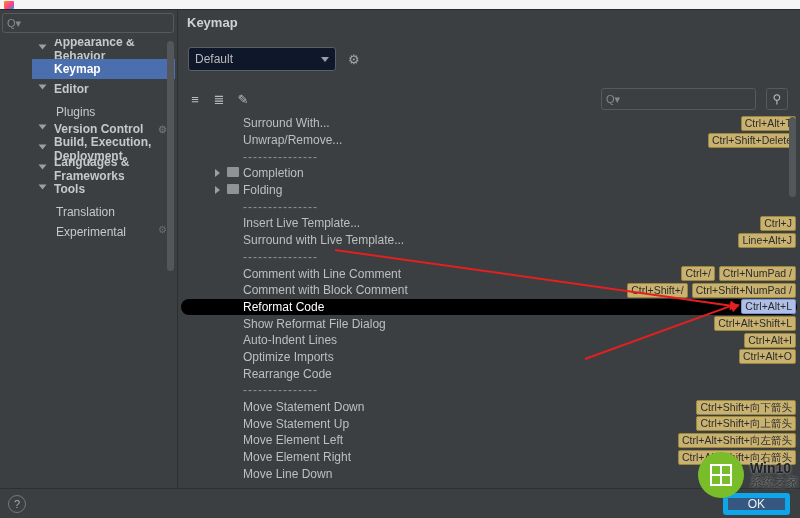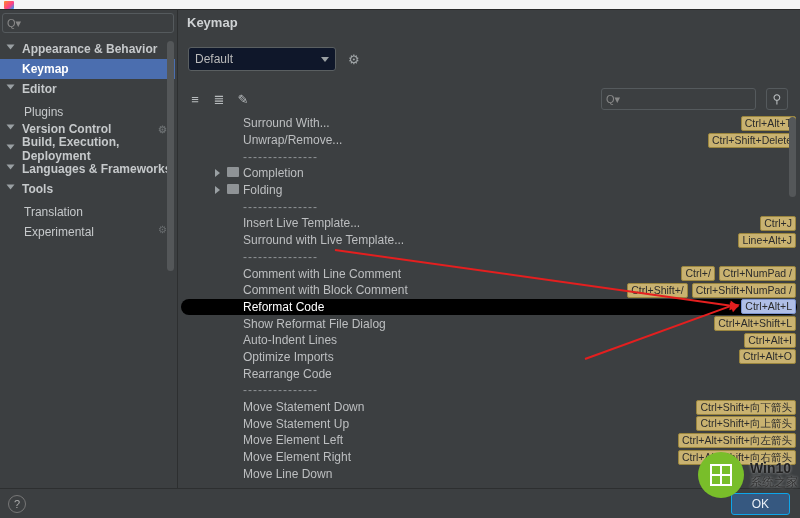--- a/index.html
+++ b/index.html
@@ -5,21 +5,21 @@
   * { box-sizing: border-box; margin: 0; padding: 0; }
   html, body { width: 800px; height: 518px; overflow: hidden; font-family: "Segoe UI", Arial, sans-serif; font-size: 12px; background: #3c3f41; color: #bbbbbb; }
   .titlebar { height: 9px; background: #f5f5f5; display:flex; align-items:center; padding:0 4px; gap:4px; }
   .titlebar .ic { width:10px; height:8px; background:linear-gradient(135deg,#fd8a2c,#ff3e86 60%,#0fa4ff); border-radius:1px;}
   .container { position:absolute; top:9px; left:0; width:800px; height:509px; background:#3c3f41; }
   .rule { position:absolute; left:0; right:0; top:0; height:1px; background:#2b2b2b; }
   .top-search { position:absolute; left:2px; top:4px; width:172px; height:20px; border:1px solid #555a5d; border-radius:3px; display:flex; align-items:center; padding:0 4px; }
   .top-search .mag { color:#888; font-size:11px; }
   .vline { position:absolute; left:177px; top:0; bottom:0; width:1px; background:#2d2f30; }
   .page-title { position:absolute; left:187px; top:6px; font-weight:bold; color:#cfd2d4; font-size:13px; }
-  .sidebar { position:absolute; left:0; top:30px; width:175px; bottom:14px; overflow:hidden; }
+  .sidebar { position:absolute; left:0; top:30px; width:175px; bottom:14px; overflow:hidden;padding-left:32px; }
   .side-item { height:20px; display:flex; align-items:center; padding-left:22px; position:relative; color:#c6c9cb; cursor:default; }
   .side-item.bold { font-weight:bold; }
   .side-item .arrow { position:absolute; left:8px; top:4px; width:0;height:0;border-top:4px solid transparent;border-bottom:4px solid transparent;border-left:5px solid #9aa0a3; transform:rotate(90deg);}
   .side-item.selected { background:#4b6eaf; color:#fff; }
   .side-item.sub { padding-left:24px; font-weight:normal;align-items:flex-end; }
   .side-item .gear { position:absolute; right:8px; top:5px; color:#6a6e70; font-size:10px; }
   .side-scroll { position:absolute; right:1px; top:2px; width:7px; height:230px; background:#545759; border-radius:4px; }
 
   .main-area { position:absolute; left:178px; top:30px; right:0; bottom:30px; }
   .profile-row { position:absolute; left:10px; top:8px; display:flex; align-items:center; gap:12px; }
@@ -42,21 +42,21 @@
   .row .dash { color:#8f9396; letter-spacing:1px; }
   .row.highlight { background:#000000; color:#fff;border-radius:8px; }
   .short { position:absolute; right:1px; height:15px; display:flex; gap:4px; align-items:center; }
   .pill { background:#c9b270; border:1px solid #9b863e; color:#2c2c2c; font-size:10.5px; padding:0 3px; border-radius:2px; line-height:13px; white-space:nowrap; }
   .pill.sel { background:#b0bfe6; border-color:#7c93cf; }
 
   .footer { position:absolute; left:0; bottom:0; right:0; height:30px; background:#3c3f41; border-top:1px solid #2d2f30; display:flex; align-items:center; }
   .help { width:18px; height:18px; border:1px solid #777; border-radius:50%; color:#aaa; display:flex; align-items:center; justify-content:center; margin-left:8px; font-size:11px;}
   .footer .spacer { flex:1; }
   .btn { height:22px; padding:0 20px; border-radius:3px; display:flex; align-items:center; margin-right:10px; }
-  .btn.ok { background:#365880; border:1px solid #0ea5e9; color:#e8eef5; }
+  .btn.ok { background:#365880; border:5px solid #0ea5e9; color:#e8eef5; }
 
   
   .annot { position:absolute; pointer-events:none; }
   .arrow-line { position:absolute; background:#e41f1f; height:2px; transform-origin:left center; }
   .arrow-head { position:absolute; width:0; height:0; border-left:9px solid #e41f1f; border-top:5px solid transparent; border-bottom:5px solid transparent; }
 
   .watermark { position:absolute; right:2px; bottom:20px; display:flex; align-items:center; gap:6px;}
   .wm-badge { width:46px; height:46px; border-radius:50%; background:#79be2a; display:flex; align-items:center; justify-content:center; }
   .wm-badge .sq { width:22px; height:22px; background:#fff; display:grid; grid-template-columns:1fr 1fr; grid-template-rows:1fr 1fr; gap:2px; padding:2px;}
   .wm-badge .sq div{background:#79be2a;}

